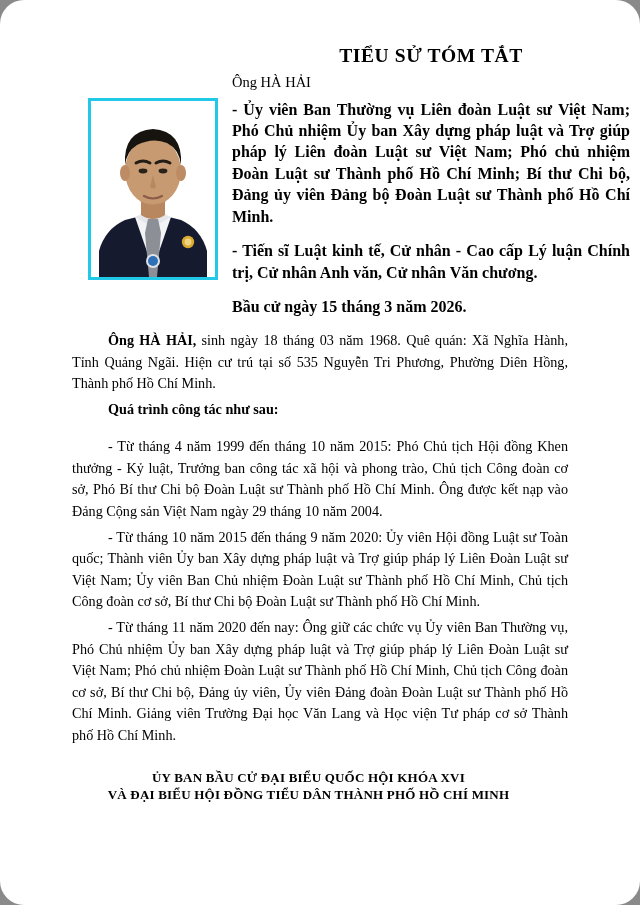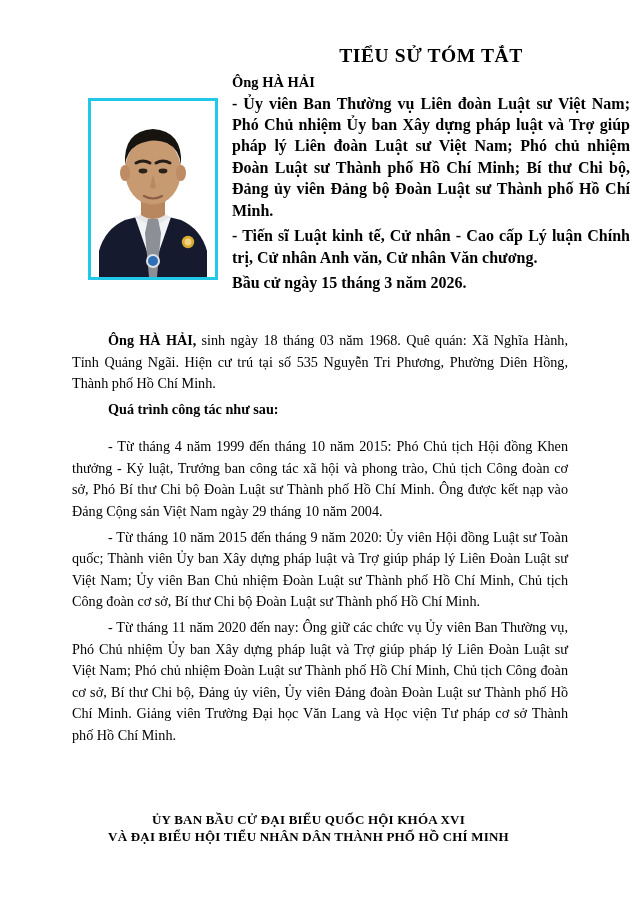--- a/index.html
+++ b/index.html
@@ -10,20 +10,21 @@
   }
   .page {
     position: relative;
     width: 640px;
     height: 905px;
     background: #ffffff;
     overflow: hidden;
     font-family: "Liberation Serif", "DejaVu Serif", serif;
     color: #000000;
     box-sizing: border-box;
+    border-radius: 24px;
   }
 
   
   .top-region {
     position: absolute;
     left: 0;
     top: 0;
     width: 640px;
     height: 320px;
   }
@@ -54,34 +55,34 @@
   .doc-title {
     font-size: 19.5px;
     font-weight: bold;
     text-align: center;
     letter-spacing: 0.6px;
     margin: 0 0 6px 0;
     line-height: 1.2;
   }
   .person-name-top {
     font-size: 14.5px;
-    font-weight: bold;
-    margin: 0 0 1px 0;
+    font-weight: normal;
+    margin: 0 0 7px 0;
     line-height: 1.25;
   }
   .info-line {
     font-size: 16px;
     font-weight: bold;
     text-align: justify;
     text-justify: inter-word;
     line-height: 1.34;
     margin: 0;
   }
   .info-line + .info-line {
-    margin-top: 4px;
+    margin-top: 13px;
   }
 
   
   .body-region {
     position: absolute;
     left: 72px;
     top: 330px;
     width: 496px;
   }
   .para {
@@ -97,21 +98,21 @@
     margin-bottom: 16px;
   }
   .para b {
     font-weight: bold;
   }
 
   
   .footer {
     position: absolute;
     left: 0;
-    top: 812px;
+    top: 770px;
     width: 617px;
     text-align: center;
   }
   .footer-line {
     font-size: 13px;
     font-weight: bold;
     line-height: 1.28;
     letter-spacing: 0.2px;
     margin: 0;
   }
@@ -183,16 +184,16 @@
     <p class="para heading-para">Quá trình công tác như sau:</p>
 
     <p class="para">- Từ tháng 4 năm 1999 đến tháng 10 năm 2015: Phó Chủ tịch Hội đồng Khen thưởng - Kỷ luật, Trưởng ban công tác xã hội và phong trào, Chủ tịch Công đoàn cơ sở, Phó Bí thư Chi bộ Đoàn Luật sư Thành phố Hồ Chí Minh. Ông được kết nạp vào Đảng Cộng sản Việt Nam ngày 29 tháng 10 năm 2004.</p>
     <p class="para">- Từ tháng 10 năm 2015 đến tháng 9 năm 2020: Ủy viên Hội đồng Luật sư Toàn quốc; Thành viên Ủy ban Xây dựng pháp luật và Trợ giúp pháp lý Liên Đoàn Luật sư Việt Nam; Ủy viên Ban Chủ nhiệm Đoàn Luật sư Thành phố Hồ Chí Minh, Chủ tịch Công đoàn cơ sở, Bí thư Chi bộ Đoàn Luật sư Thành phố Hồ Chí Minh.</p>
     <p class="para">- Từ tháng 11 năm 2020 đến nay: Ông giữ các chức vụ Ủy viên Ban Thường vụ, Phó Chủ nhiệm Ủy ban Xây dựng pháp luật và Trợ giúp pháp lý Liên Đoàn Luật sư Việt Nam; Phó chủ nhiệm Đoàn Luật sư Thành phố Hồ Chí Minh, Chủ tịch Công đoàn cơ sở, Bí thư Chi bộ, Đảng ủy viên, Ủy viên Đảng đoàn Đoàn Luật sư Thành phố Hồ Chí Minh. Giảng viên Trường Đại học Văn Lang và Học viện Tư pháp cơ sở Thành phố Hồ Chí Minh.</p>
 
   </div>
 
   <div class="footer">
     <p class="footer-line">ỦY BAN BẦU CỬ ĐẠI BIỂU QUỐC HỘI KHÓA XVI</p>
-    <p class="footer-line">VÀ ĐẠI BIỂU HỘI TIỂU NHÂN DÂN THÀNH PHỐ HỒ CHÍ MINH</p>
+    <p class="footer-line">VÀ ĐẠI BIỂU HỘI ĐỒNG TIỂU DÂN THÀNH PHỐ HỒ CHÍ MINH</p>
   </div>
 
 </div>
 
 </body></html>

